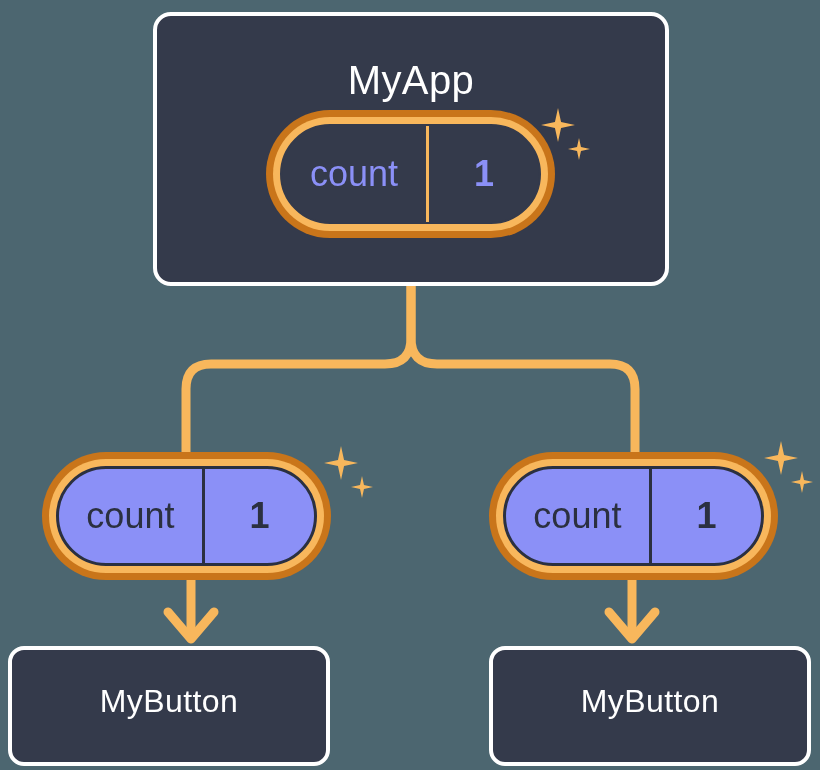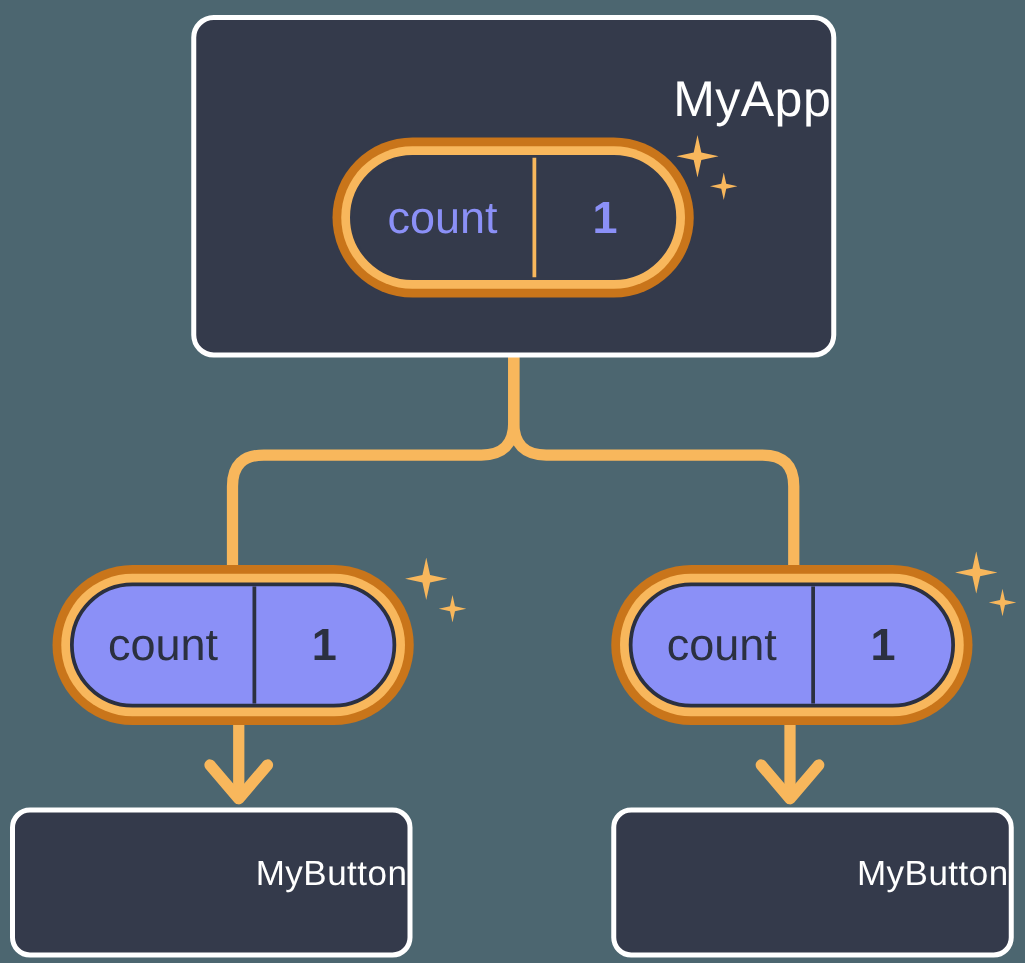--- a/index.html
+++ b/index.html
@@ -32,21 +32,21 @@
     position: absolute;
     background: #343a4b;
     border: 4px solid #ffffff;
     border-radius: 18px;
     box-sizing: border-box;
   }
   .panel-title {
     position: absolute;
     left: 0;
     width: 100%;
-    text-align: right;
+    text-align: center;
     color: #ffffff;
     font-size: 40px;
     font-weight: 400;
     letter-spacing: 0.4px;
     white-space: nowrap;
   }
 
   #app-panel {
     left: 153px;
     top: 12px;
@@ -58,21 +58,21 @@
   }
 
   .button-panel {
     width: 322px;
     height: 120px;
     top: 646px;
     border-radius: 16px;
   }
   .button-panel .panel-title {
     top: 33px;
-    font-size: 28px;
+    font-size: 32px;
   }
   #button-left  { left: 8px; }
   #button-right { left: 489px; }
 
   
   .pill {
     position: absolute;
     box-sizing: border-box;
     border-radius: 999px;
     background: #c9751a;           

